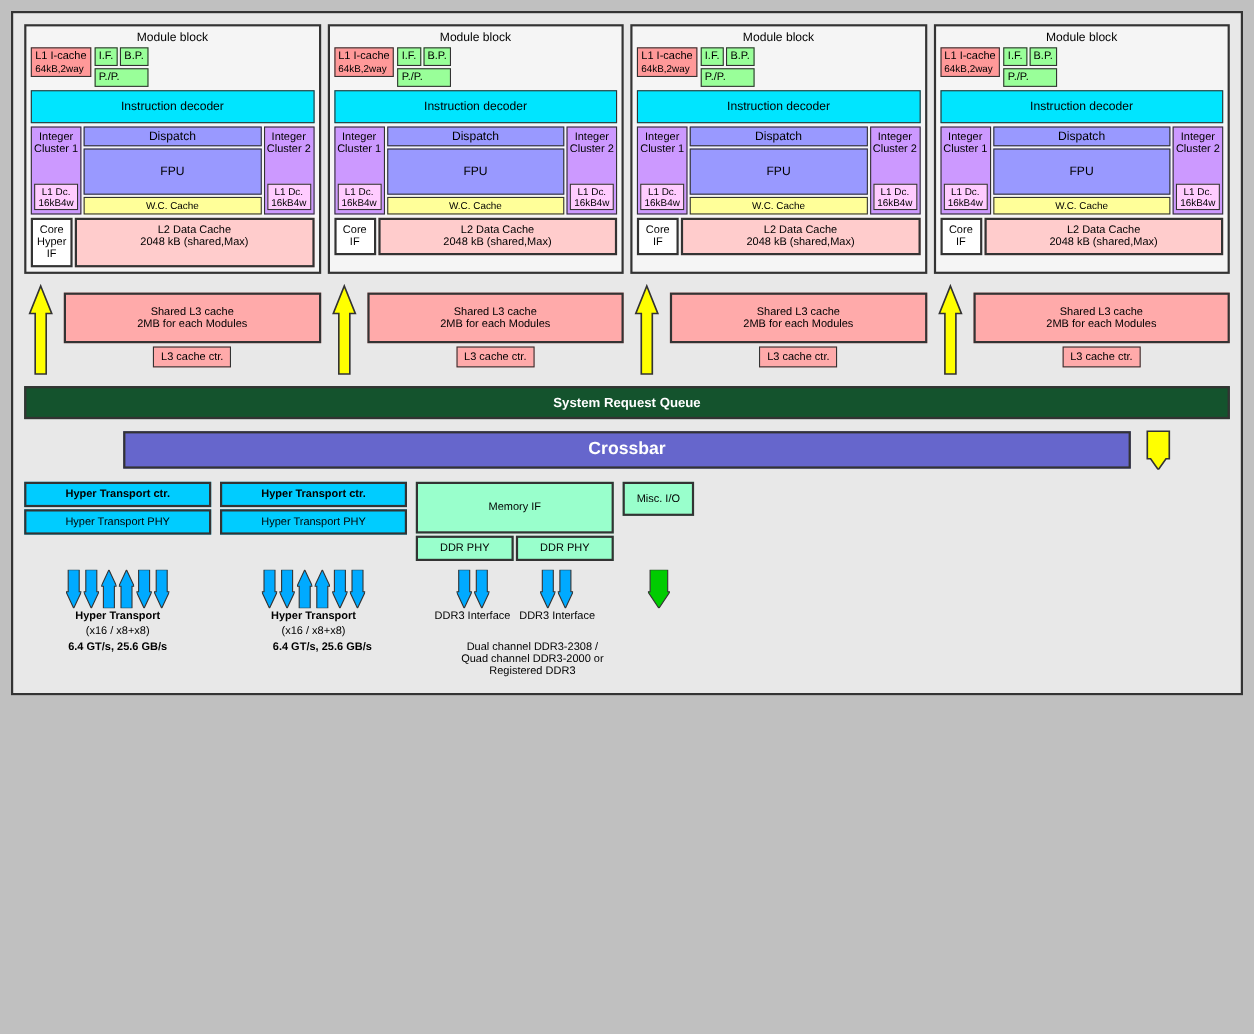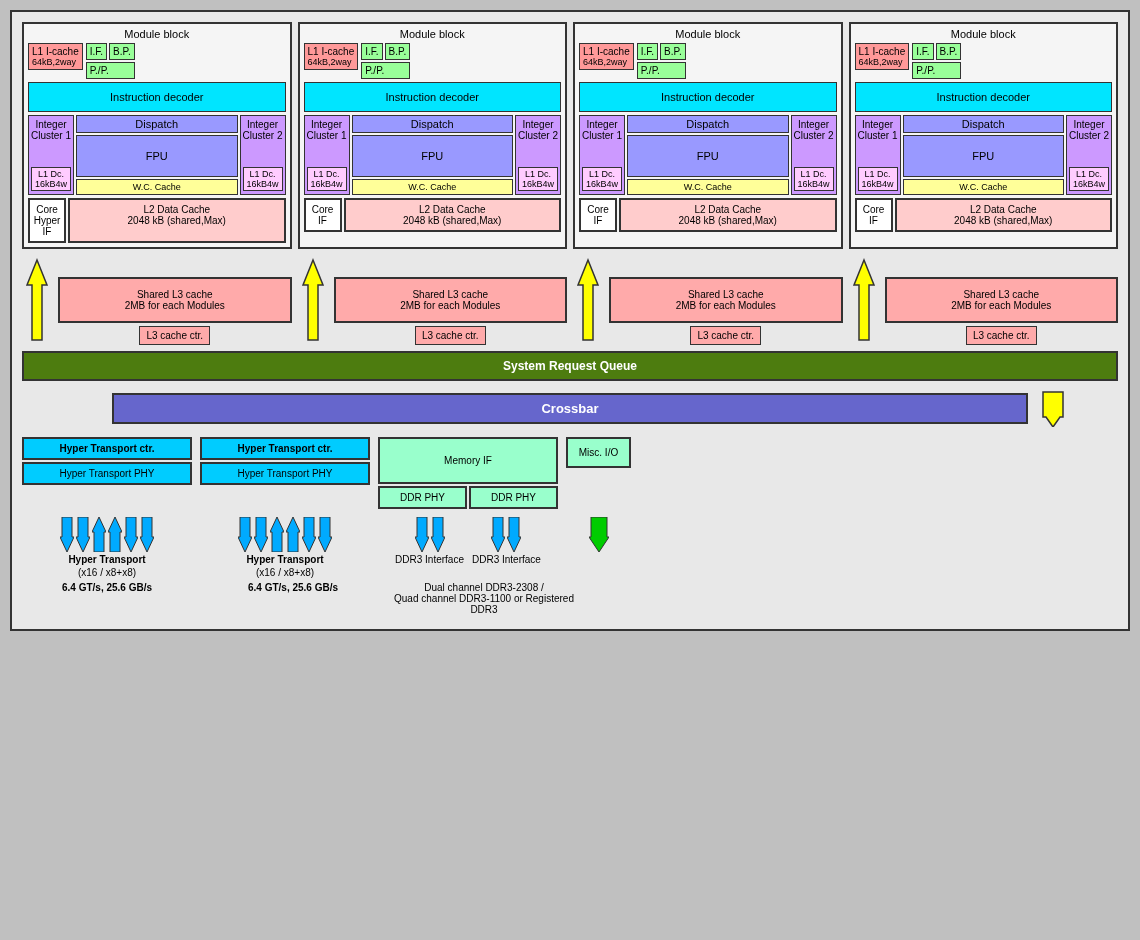--- a/index.html
+++ b/index.html
@@ -191,21 +191,21 @@
       <div style="display:flex; gap:2px;">
         <div style="background:#ffffff; border:2px solid #333; padding:4px 2px; font-size:10px; text-align:center; flex:0 0 38px;">Core<br>IF</div>
         <div style="background:#ffcccc; border:2px solid #333; padding:4px; text-align:center; font-size:10px; flex:1;">
           <div>L2 Data Cache</div>
           <div>2048 kB (shared,Max)</div>
         </div>
       </div>
     </div>
   </div>
 
-  <div style="display:flex; gap:6px; margin-bottom:6px; align-items:flex-end;">
+  <div style="display:flex; gap:6px; margin-bottom:6px; align-items:center;">
 
     <div style="flex:0 0 30px; display:flex; justify-content:center;">
       <svg width="30" height="90">
         <defs>
           <marker id="ah1" markerWidth="8" markerHeight="6" refX="4" refY="3" orient="auto">
             <polygon points="0 0, 8 3, 0 6" fill="#ffff00" stroke="#333" stroke-width="0.5"></polygon>
           </marker>
         </defs>
 
         <polygon points="15,5 25,30 20,30 20,85 10,85 10,30 5,30" fill="#ffff00" stroke="#333" stroke-width="1.5"></polygon>
@@ -257,25 +257,25 @@
     <div style="flex:1; display:flex; flex-direction:column; gap:3px;">
       <div style="background:#ffaaaa; border:2px solid #333; padding:10px 4px; text-align:center; font-size:10px;">
         <div>Shared L3 cache</div>
         <div>2MB for each Modules</div>
       </div>
       <div style="background:#ffaaaa; border:1px solid #333; padding:3px 6px; text-align:center; font-size:10px; align-self:center;">L3 cache ctr.</div>
     </div>
   </div>
 
 
-  <div style="background:#4d7c0f; border:2px solid #333; text-align:center; padding:6px; margin-bottom:6px; font-size:12px; color:white; font-weight:bold;">System Request Queue</div>
+  <div style="background:#14532d; border:2px solid #333; text-align:center; padding:6px; margin-bottom:6px; font-size:12px; color:white; font-weight:bold;">System Request Queue</div>
 
   <div style="display:flex; align-items:center; margin-bottom:8px; gap:10px;">
     <div style="flex:0 0 80px;"></div>
-    <div style="flex:1; background:#6666cc; border:2px solid #333; text-align:center; padding:6px; font-size:13px; color:white; font-weight:bold;">Crossbar</div>
+    <div style="flex:1; background:#6666cc; border:2px solid #333; text-align:center; padding:6px; font-size:16px; color:white; font-weight:bold;">Crossbar</div>
     <div style="flex:0 0 80px;">
       <svg width="30" height="40">
         <polygon points="5,5 25,5 25,30 22,30 15,40 8,30 5,30" fill="#ffff00" stroke="#333" stroke-width="1.5"></polygon>
       </svg>
     </div>
   </div>
 
   <div style="display:flex; gap:8px; align-items:flex-start; margin-bottom:8px;">
 
     <div style="flex:0 0 170px; display:flex; flex-direction:column; gap:2px;">
@@ -390,20 +390,20 @@
     </div>
     <div style="flex:1;"></div>
     <div style="flex:0 0 160px;"></div>
   </div>
 
   <div style="display:flex; gap:16px; margin-bottom:4px;">
     <div style="flex:0 0 170px; text-align:center; font-size:10px; font-weight:bold;">6.4 GT/s, 25.6 GB/s</div>
     <div style="flex:0 0 170px; text-align:center; font-size:10px; font-weight:bold;">6.4 GT/s, 25.6 GB/s</div>
     <div style="flex:0 0 180px; text-align:center; font-size:10px;">
       <div>Dual channel DDR3-2308 /</div>
-      <div>Quad channel DDR3-1100 or Registered DDR3</div>
+      <div>Quad channel DDR3-2000 or Registered DDR3</div>
     </div>
     <div style="flex:0 0 65px;"></div>
     <div style="flex:1;"></div>
     <div style="flex:0 0 160px;"></div>
   </div>
 
 </div>
 
 </body></html>

